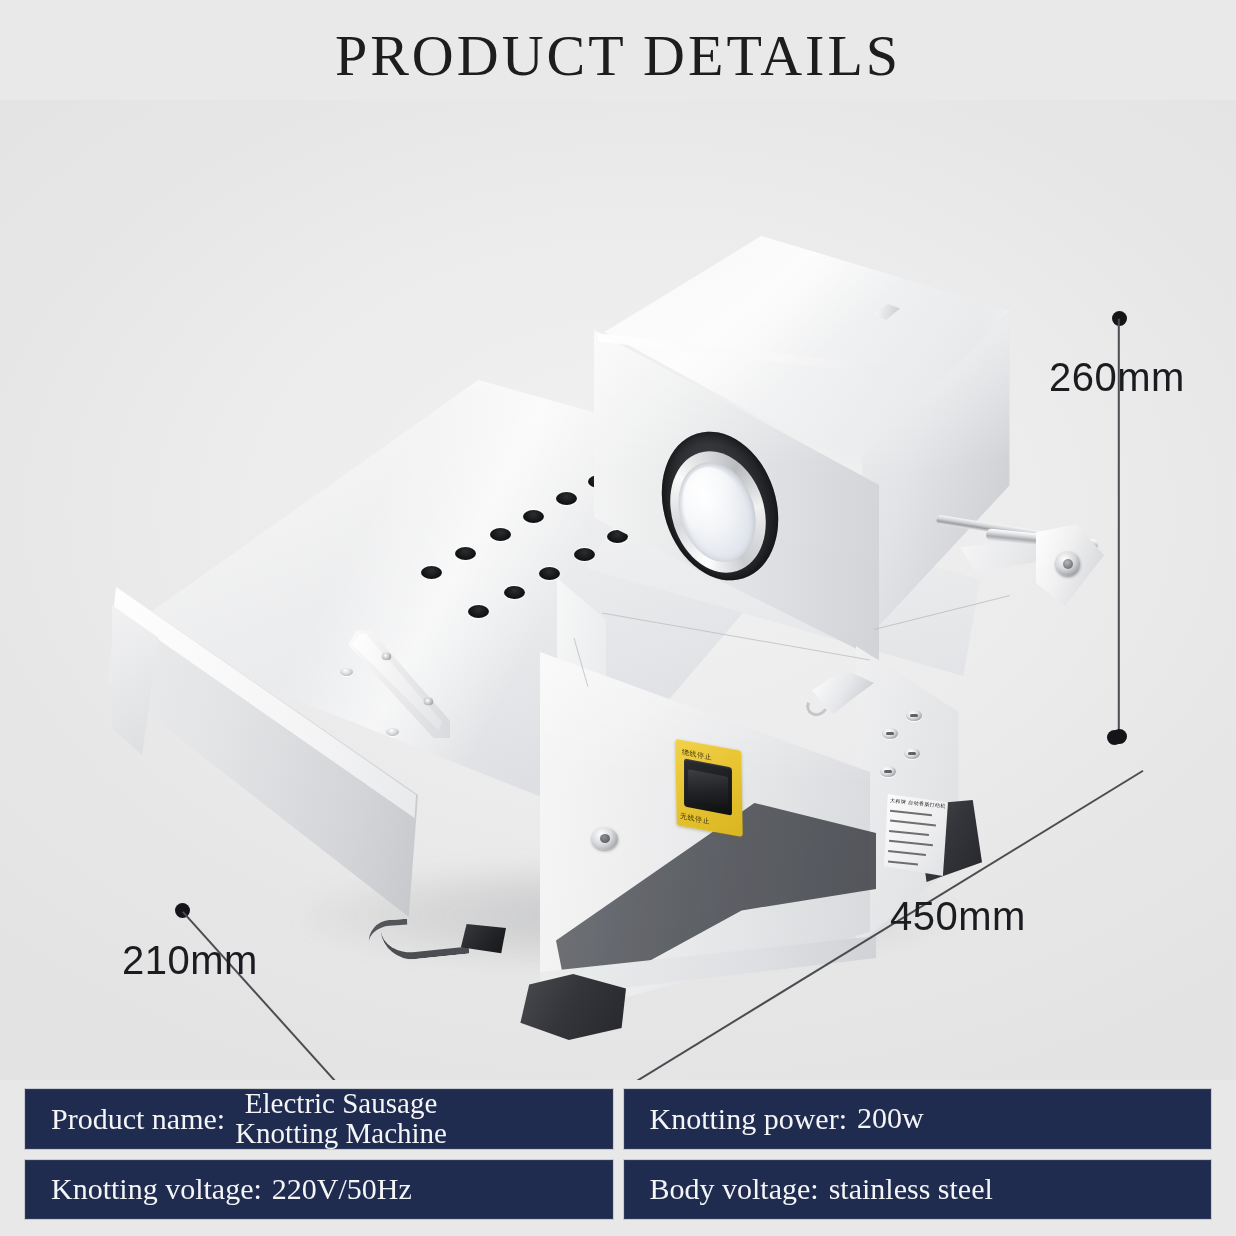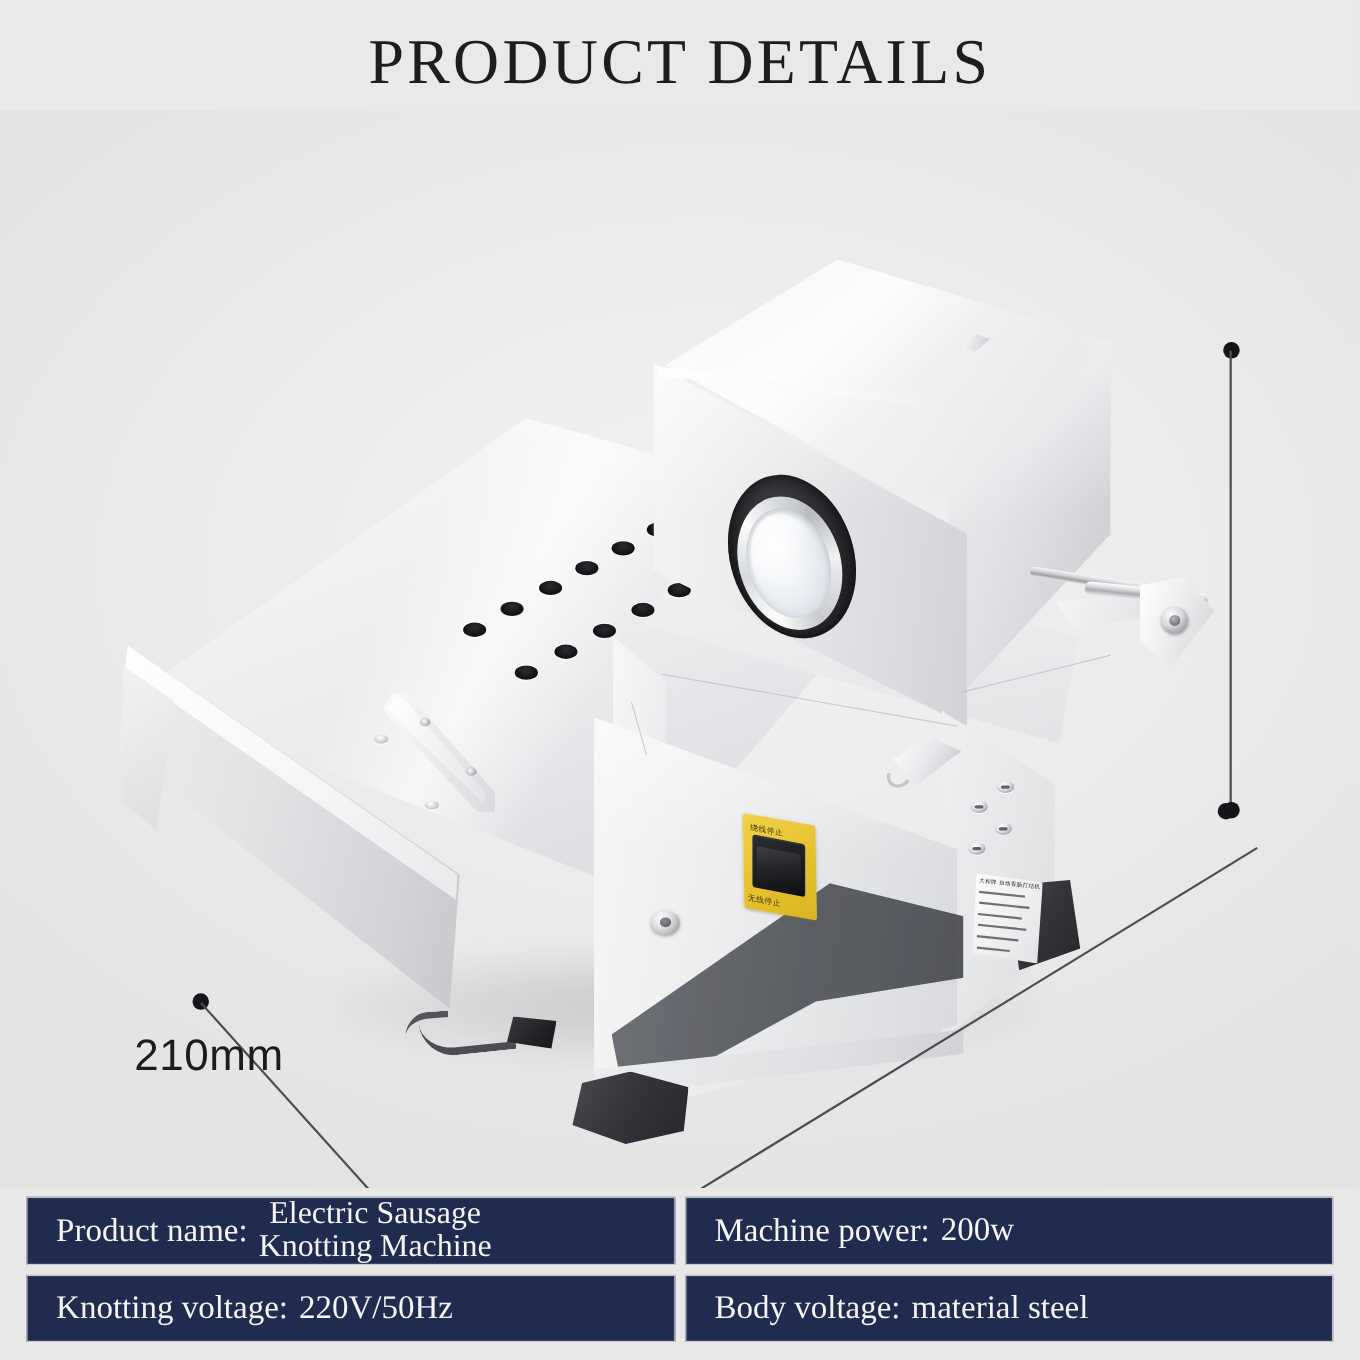--- a/index.html
+++ b/index.html
@@ -655,48 +655,50 @@
 
       <div class="part cord"></div>
       <div class="part cord-2"></div>
       <div class="part cord-grommet"></div>
 
     </div>
 
     <div class="dim-dot" style="left:1112px; top:211px;"></div>
     <div class="dim-line" style="left:1119px; top:218px; width:418px; transform:rotate(90deg);"></div>
     <div class="dim-dot" style="left:1112px; top:629px;"></div>
+    <div class="dim-label" style="left:1049px; top:255px;">260mm</div>
 
     <div class="dim-dot" style="left:175px; top:803px;"></div>
     <div class="dim-line" style="left:183px; top:811px; width:283px; transform:rotate(48deg);"></div>
 
     <div class="dim-label" style="left:122px; top:838px;">210mm</div>
 
     <div class="dim-line" style="left:529px; top:1046px; width:720px; transform:rotate(-31.5deg);"></div>
     <div class="dim-dot" style="left:1107px; top:630px;"></div>
+    <div class="dim-label" style="left:890px; top:794px;">450mm</div>
 
   </div>
 
   <div id="spec-table">
 
     <div class="spec-cell">
       <span class="lbl">Product name:</span>
       <span class="val two-line">Electric Sausage<br>Knotting Machine</span>
     </div>
 
     <div class="spec-cell">
-      <span class="lbl">Machine power:</span>
+      <span class="lbl">Knotting power:</span>
       <span class="val">200w</span>
     </div>
 
     <div class="spec-cell">
       <span class="lbl">Knotting voltage:</span>
       <span class="val">220V/50Hz</span>
     </div>
 
     <div class="spec-cell">
       <span class="lbl">Body voltage:</span>
-      <span class="val">material steel</span>
+      <span class="val">stainless steel</span>
     </div>
 
   </div>
 
 </div>
 
 </body></html>

